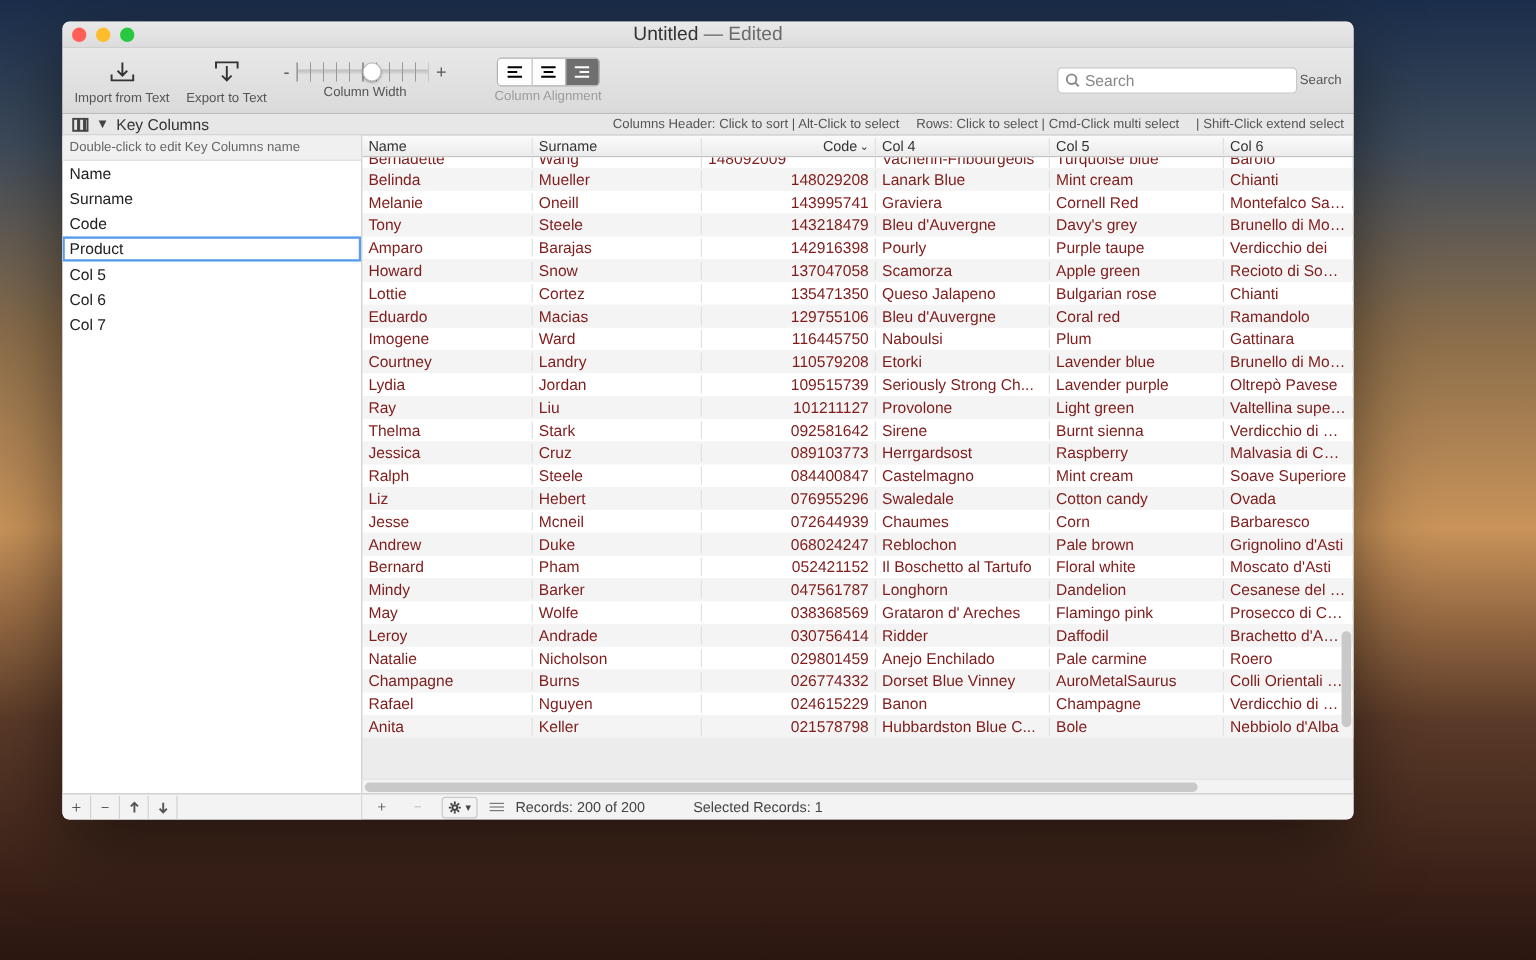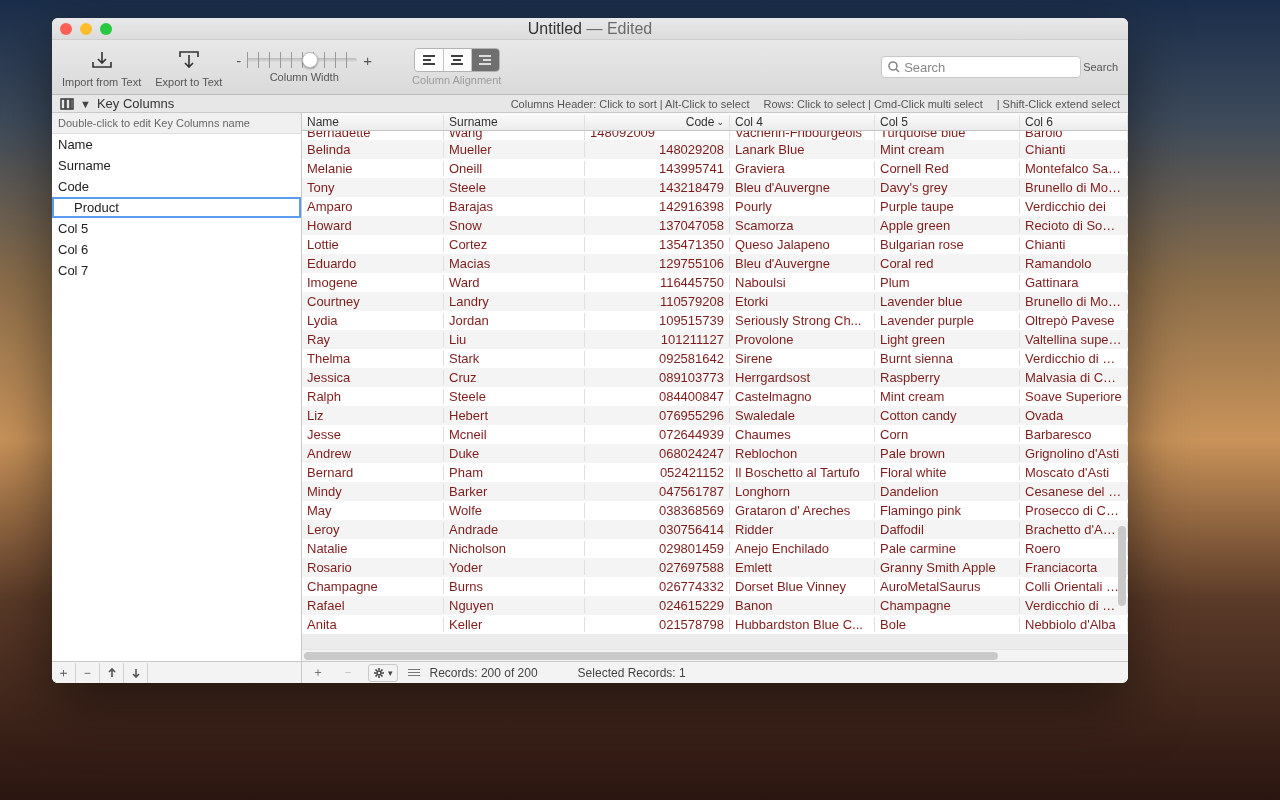--- a/index.html
+++ b/index.html
@@ -44,21 +44,21 @@
     color:#555; align-items:center; padding:0 8px; }
   .hints .key-hdr { width:240px; display:flex; align-items:center; gap:6px; color:#444;}
   .hints .key-hdr svg{width:14px;height:12px;}
   .hints .hint-right { margin-left:auto; display:flex; gap:14px; }
 
   .content { flex:1; display:flex; min-height:0; }
   .sidebar { width:250px; display:flex; flex-direction:column; border-right:1px solid #c9c9c9; background:#fff;}
   .side-note { font-size:11px; color:#666; padding:4px 6px; background:#f0f0f0; border-bottom:1px solid #dedede;}
   .side-list { flex:1; overflow:auto; }
   .side-item { font-size:13px; color:#222; padding:2px 6px; line-height:17px; cursor:default;}
-  .side-item.sel { background:#fff; border:2px solid #5a9ded; padding:0 20px;}
+  .side-item.sel { background:#fff; border:2px solid #5a9ded; padding:0 4px;}
   .side-footer { height:22px; border-top:1px solid #c9c9c9; background:#f3f3f3; display:flex; align-items:center; gap:0;}
   .sf-btn { width:24px;height:20px;display:flex;align-items:center;justify-content:center;border-right:1px solid #d2d2d2; color:#555; font-size:13px;}
 
   .main { flex:1; display:flex; flex-direction:column; min-width:0; }
   .grid { flex:1; overflow:hidden; display:flex; flex-direction:column;}
   .ghead { display:flex; background:linear-gradient(#fbfbfb,#ececec); border-bottom:1px solid #c4c4c4; font-size:12px; color:#333; height:18px; align-items:center;}
   .ghead div, .row div.cell { padding:0 5px; border-right:1px solid #e0e0e0; overflow:hidden; white-space:nowrap; text-overflow:ellipsis;}
   .c-name{width:142px;} .c-sur{width:141px;} .c-code{width:145px;text-align:right;} .c-4{width:145px;} .c-5{width:145px;} .c-6{width:108px;}
   .ghead .c-code{display:flex;justify-content:flex-end;align-items:center;gap:2px;}
   .gbody { flex:1; overflow:hidden; font-size:13px; color:#7f1d1d; position:relative;}
@@ -393,28 +393,20 @@
             </div>
             <div class="row">
               <div class="cell c-name">Natalie</div>
               <div class="cell c-sur">Nicholson</div>
               <div class="cell c-code">029801459</div>
               <div class="cell c-4">Anejo Enchilado</div>
               <div class="cell c-5">Pale carmine</div>
               <div class="cell c-6">Roero</div>
             </div>
             <div class="row">
-              <div class="cell c-name">Rosario</div>
-              <div class="cell c-sur">Yoder</div>
-              <div class="cell c-code">027697588</div>
-              <div class="cell c-4">Emlett</div>
-              <div class="cell c-5">Granny Smith Apple</div>
-              <div class="cell c-6">Franciacorta</div>
-            </div>
-            <div class="row">
               <div class="cell c-name">Champagne</div>
               <div class="cell c-sur">Burns</div>
               <div class="cell c-code">026774332</div>
               <div class="cell c-4">Dorset Blue Vinney</div>
               <div class="cell c-5">AuroMetalSaurus</div>
               <div class="cell c-6">Colli Orientali del</div>
             </div>
             <div class="row">
               <div class="cell c-name">Rafael</div>
               <div class="cell c-sur">Nguyen</div>

